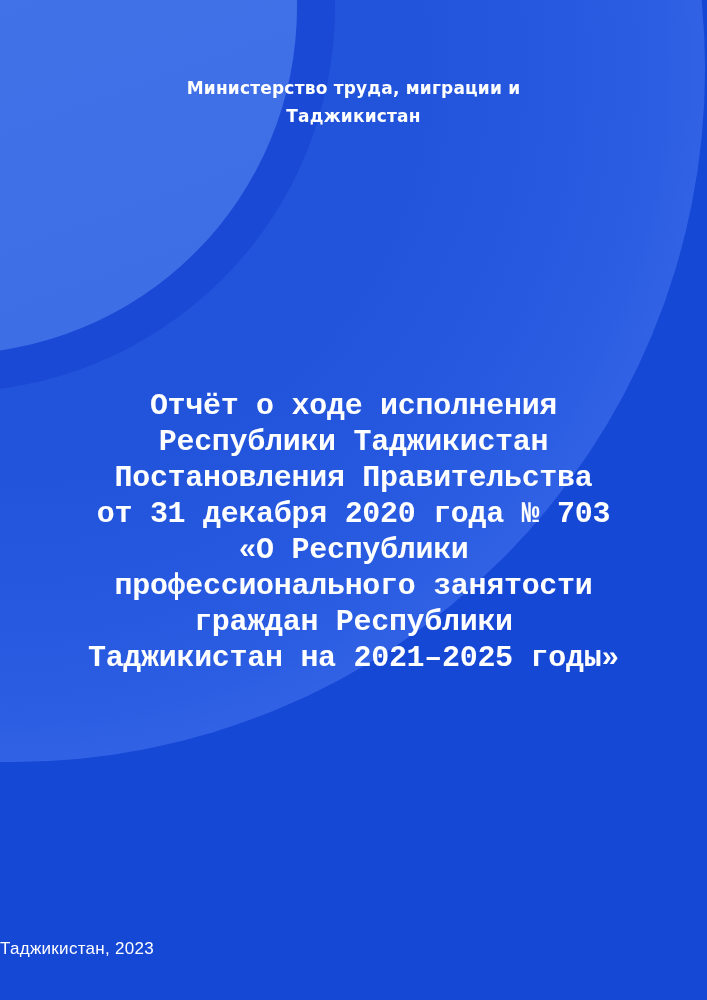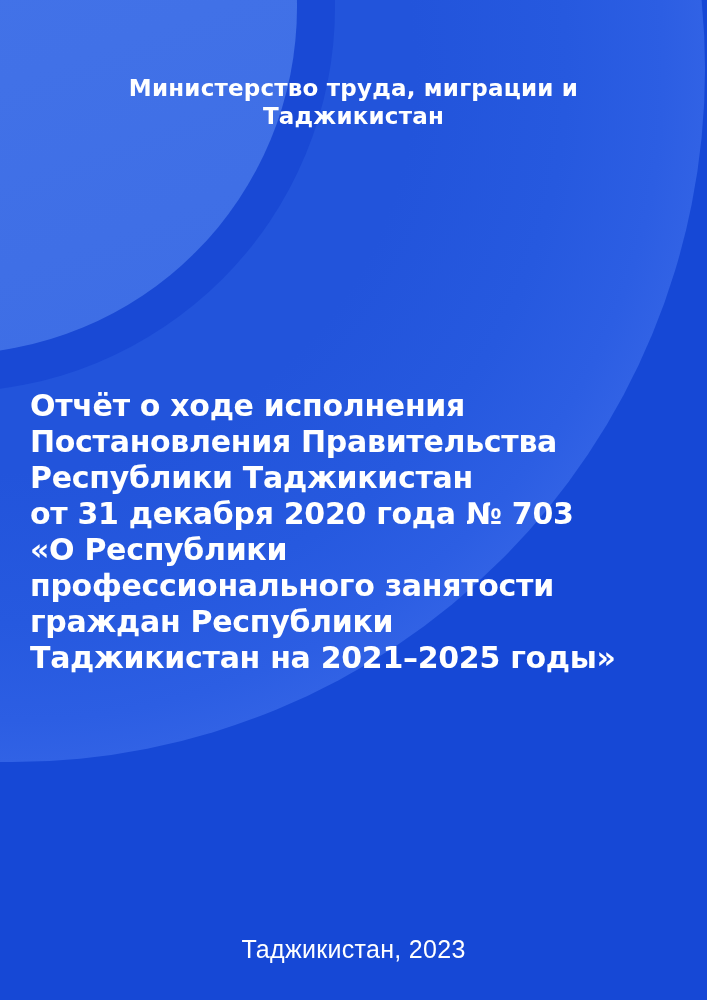--- a/index.html
+++ b/index.html
@@ -47,43 +47,44 @@
     border-radius: 50%;
     background: linear-gradient(160deg, #4777EA 0%, #4171E7 60%, #3D6DE5 100%);
   }
   .org-name {
     position: absolute;
     top: 74px;
     left: 50%;
     transform: translateX(-50%);
     width: 480px;
     text-align: center;
-    font-size: 23px;
+    font-size: 17px;
     line-height: 28px;
     font-weight: 700;
     letter-spacing: 0.2px;
   }
   .report-title {
     position: absolute;
     top: 388px;
     left: 30px;
     right: 30px;
+    text-align: center;
     font-size: 30px;
     line-height: 36px;
     font-weight: 800;
     letter-spacing: -0.3px;
+    font-family: Liberation Mono, monospace;
   }
   .footer-note {
     position: absolute;
     top: 934px;
     left: 0;
     width: 100%;
-    text-align: center;
     font-family: "Liberation Sans", sans-serif;
-    font-size: 25px;
+    font-size: 17px;
     line-height: 30px;
     font-weight: 400;
     letter-spacing: 0.3px;
   }
 </style>
 </head>
 <body>
 
 <div class="page">
 
@@ -91,22 +92,22 @@
   <div class="ring-circle"></div>
   <div class="light-circle"></div>
 
   <div class="org-name">
     <div>Министерство труда, миграции и</div>
     <div>Таджикистан</div>
   </div>
 
   <div class="report-title">
     <div>Отчёт о ходе исполнения</div>
+    <div>Республики Таджикистан</div>
     <div>Постановления Правительства</div>
-    <div>Республики Таджикистан</div>
     <div>от 31 декабря 2020 года № 703</div>
     <div>«О Республики</div>
     <div>профессионального занятости</div>
     <div>граждан Республики</div>
     <div>Таджикистан на 2021–2025 годы»</div>
   </div>
 
   <div class="footer-note">Таджикистан, 2023</div>
 
 </div>

